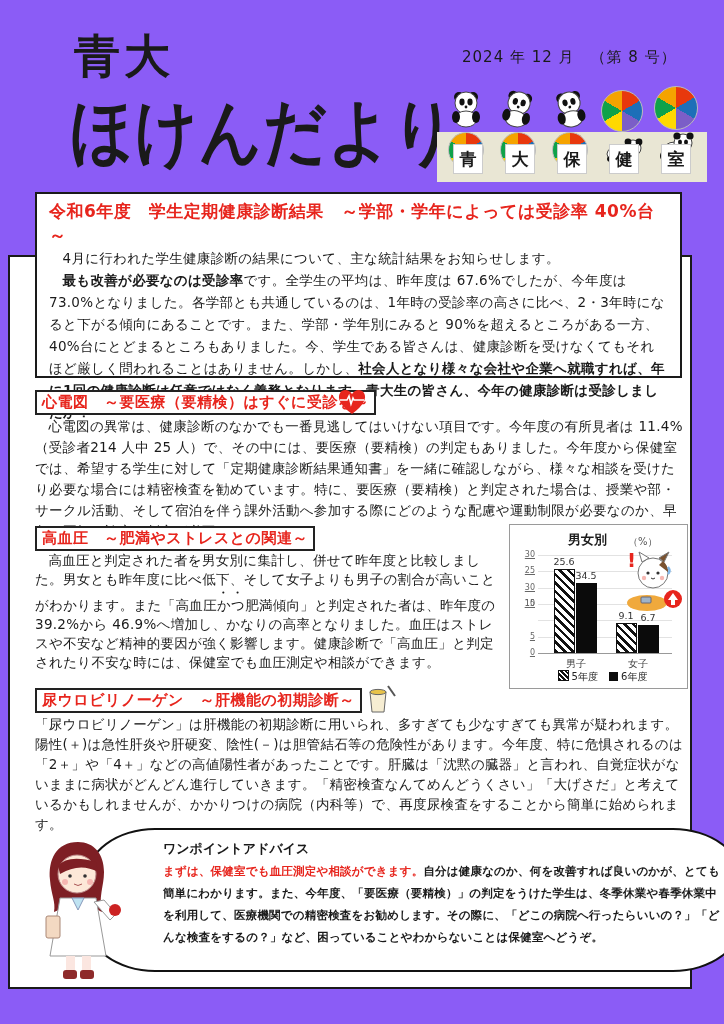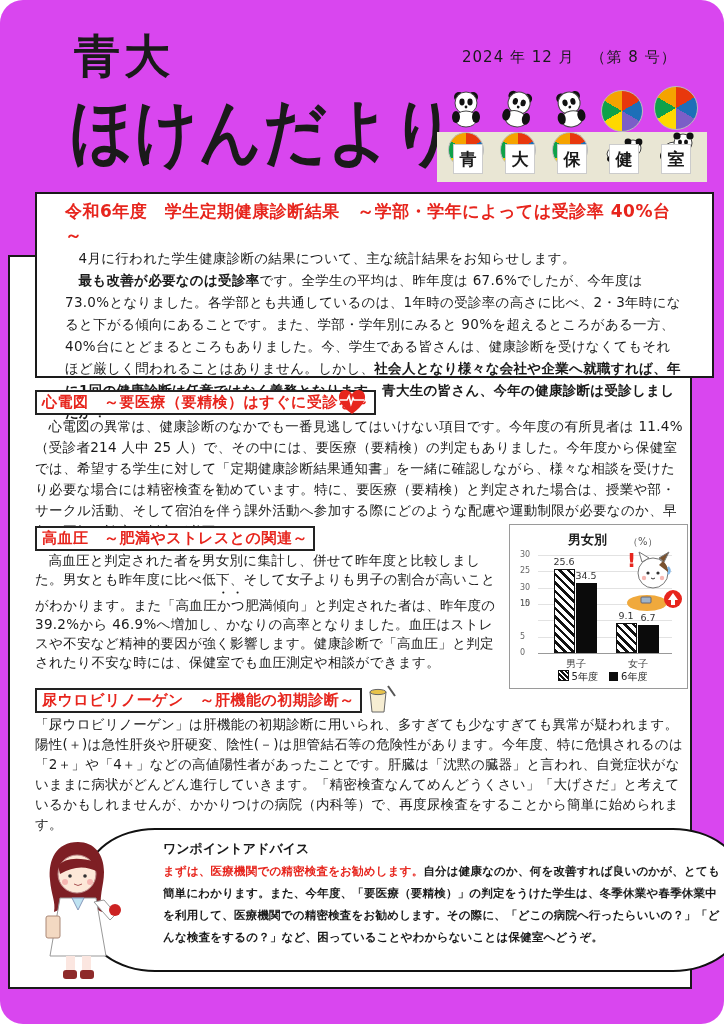--- a/index.html
+++ b/index.html
@@ -1,56 +1,56 @@
 <!DOCTYPE html>
 <html><head>
 <meta charset="utf-8">
 <style>
   html,body{margin:0;padding:0;background:#fff;}
-  .page{position:relative;width:724px;height:1024px;background:#d946ef;overflow:hidden;
-        font-family:"DejaVu Sans","Liberation Sans",sans-serif;color:#1a1a1a;border-radius:23px;}
+  .page{position:relative;width:724px;height:1024px;background:#8b5cf6;overflow:hidden;
+        font-family:"DejaVu Sans","Liberation Sans",sans-serif;color:#1a1a1a;}
 
   
   .brand{position:absolute;left:74px;top:26px;font-size:46px;font-weight:800;letter-spacing:4px;}
   .main-title{position:absolute;left:70px;top:84px;font-size:62px;font-weight:800;letter-spacing:1px;
               transform:scaleY(1.15);transform-origin:left top;}
   .date-line{position:absolute;left:462px;top:48px;font-size:15px;letter-spacing:1px;}
 
   .panda-shelf{position:absolute;left:437px;top:86px;width:270px;height:96px;}
   .shelf-strip{position:absolute;left:0;bottom:0;width:100%;height:50px;background:#e9e6d4;}
   .panda-unit{position:absolute;width:46px;text-align:center;}
   .ball{width:34px;height:34px;border-radius:50%;margin:0 auto;
         background:conic-gradient(#e8380d 0 60deg,#1d6fb8 60deg 120deg,#7b5ec7 120deg 180deg,
                    #ffd800 180deg 240deg,#0fa24a 240deg 300deg,#f5a300 300deg 360deg);
         border:1px solid #bbb;}
   .stamp{position:absolute;width:28px;height:28px;background:#fff;border:1px solid #ccc;
          font-size:17px;font-weight:700;line-height:28px;text-align:center;bottom:8px;}
 
   
   .outer-box{position:absolute;left:8px;top:255px;width:680px;height:730px;border:2px solid #1a1a1a;background:#fff;}
   .intro-box{position:absolute;left:35px;top:192px;width:619px;height:172px;border:2px solid #1a1a1a;
-             background:#fff;padding:5px 28px;z-index:2;}
+             background:#fff;padding:5px 12px;z-index:2;}
   .intro-title{font-size:17px;font-weight:800;color:#e7251d;line-height:24px;letter-spacing:0.5px;}
   .body-text{font-size:13.5px;line-height:22px;letter-spacing:0.3px;}
   .indent{text-indent:1em;}
   b.run{font-weight:800;}
 
   .sec-heading{position:absolute;z-index:2;display:inline-block;border:2px solid #222;background:#fff;
                color:#e7251d;font-size:15px;font-weight:800;padding:1px 5px;letter-spacing:0.5px;}
   .sec-body{position:absolute;z-index:2;}
   .em-dots{text-emphasis:filled dot;-webkit-text-emphasis:filled dot;}
 
   
   .chart-box{position:absolute;left:509px;top:524px;width:177px;height:163px;border:1px solid #9a9a9a;
              background:#fff;z-index:3;}
   .chart-title{position:absolute;left:58px;top:6px;font-size:13px;font-weight:700;}
   .chart-unit{position:absolute;left:118px;top:10px;font-size:10px;color:#555;}
   .chart-plot{position:absolute;left:28px;top:30px;width:134px;height:98px;border-bottom:1px solid #999;}
   .gridline{position:absolute;left:0;width:134px;height:1px;background:#e2e2e2;}
-  .ytick{position:absolute;left:-18px;width:15px;font-size:8px;color:#666;}
+  .ytick{position:absolute;left:-18px;width:15px;text-align:right;font-size:8px;color:#666;text-decoration:underline;}
   .bar{position:absolute;bottom:0;width:21px;box-sizing:border-box;}
   .bar-hatch{background:repeating-linear-gradient(45deg,#111 0 2.5px,#fff 2.5px 6px);border:1px solid #111;}
   .bar-solid{background:#0b0b0b;}
   .bar-label{position:absolute;width:34px;text-align:center;font-size:9.5px;color:#333;}
   .xtick{position:absolute;top:102px;width:44px;text-align:center;font-size:10px;color:#444;}
   .chart-legend{position:absolute;left:0;bottom:4px;width:100%;text-align:center;font-size:10px;color:#222;margin-top:28px;}
   .lg-marker{display:inline-block;width:9px;height:9px;vertical-align:-1px;margin:0 3px 0 8px;}
   .lg-hatch{background:repeating-linear-gradient(45deg,#111 0 1.5px,#fff 1.5px 3.5px);border:1px solid #111;}
   .lg-solid{background:#0b0b0b;}
   .cat-mascot{position:absolute;right:2px;top:22px;z-index:4;}
@@ -237,21 +237,21 @@
     <path d="M6 8 L22 8 L20 28 L8 28 Z" fill="#f6edd2" stroke="#666"></path>
     <ellipse cx="14" cy="8" rx="8" ry="2.6" fill="#e8c34a" stroke="#666"></ellipse>
   </svg>
   <div class="sec-body body-text" style="left:35px;top:714px;width:652px;line-height:20px;">
     <span>「尿ウロビリノーゲン」は肝機能の初期診断に用いられ、多すぎても少なすぎても異常が疑われます。陽性(＋)は急性肝炎や肝硬変、陰性(－)は胆管結石等の危険性があります。今年度、特に危惧されるのは「2＋」や「4＋」などの高値陽性者があったことです。肝臓は「沈黙の臓器」と言われ、自覚症状がないままに病状がどんどん進行していきます。「精密検査なんてめんどうくさい」「大げさだ」と考えているかもしれませんが、かかりつけの病院（内科等）で、再度尿検査をすることから簡単に始められます。</span>
   </div>
 
   <div class="advice-box">
     <div class="advice-title">ワンポイントアドバイス</div>
     <div class="advice-body">
-      <span class="advice-red">まずは、医療機関での精密検査をお勧めします。</span><span>自分は健康なのか、何を改善すれば良いのかが、とても簡単にわかります。また、今年度、「要医療（要精検）」の判定をうけた学生は、冬季休業や春季休業中を利用して、医療機関での精密検査をお勧めします。その際に、「どこの病院へ行ったらいいの？」「どんな検査をするの？」など、困っていることやわからないことは保健室へどうぞ。</span>
+      <span class="advice-red">まずは、保健室でも血圧測定や相談ができます。</span><span>自分は健康なのか、何を改善すれば良いのかが、とても簡単にわかります。また、今年度、「要医療（要精検）」の判定をうけた学生は、冬季休業や春季休業中を利用して、医療機関での精密検査をお勧めします。その際に、「どこの病院へ行ったらいいの？」「どんな検査をするの？」など、困っていることやわからないことは保健室へどうぞ。</span>
     </div>
   </div>
 
   <svg class="nurse" width="100" height="148" viewBox="0 0 100 148">
     <path d="M50 6 C28 6 20 24 22 44 C23 58 28 66 26 76 L40 70 L62 70 L74 76 C70 62 76 50 76 36 C76 18 66 6 50 6 Z" fill="#7e1f24"></path>
     <circle cx="49" cy="38" r="19" fill="#fde8d8" stroke="#b88"></circle>
     <path d="M30 30 Q40 18 68 26 L70 36 Q52 26 32 38 Z" fill="#7e1f24"></path>
     <circle cx="42" cy="40" r="1.8" fill="#333"></circle>
       <circle cx="57" cy="40" r="1.8" fill="#333"></circle>
     <path d="M46 48 q4 3 8 0" stroke="#a55" fill="none"></path>

